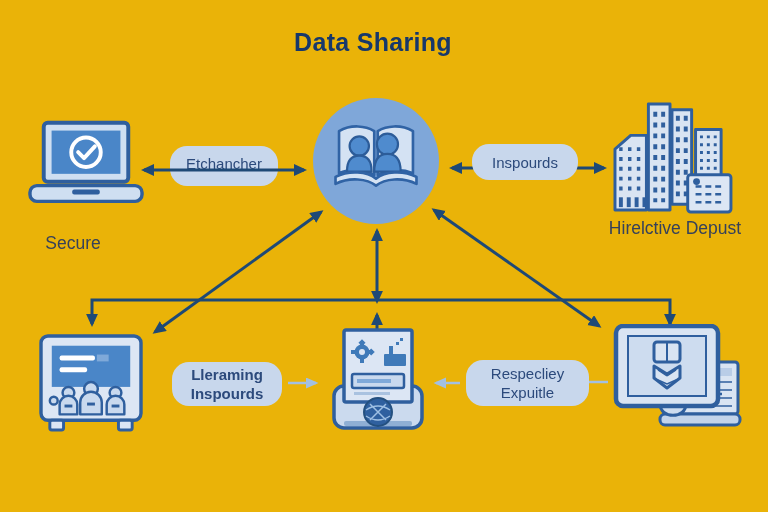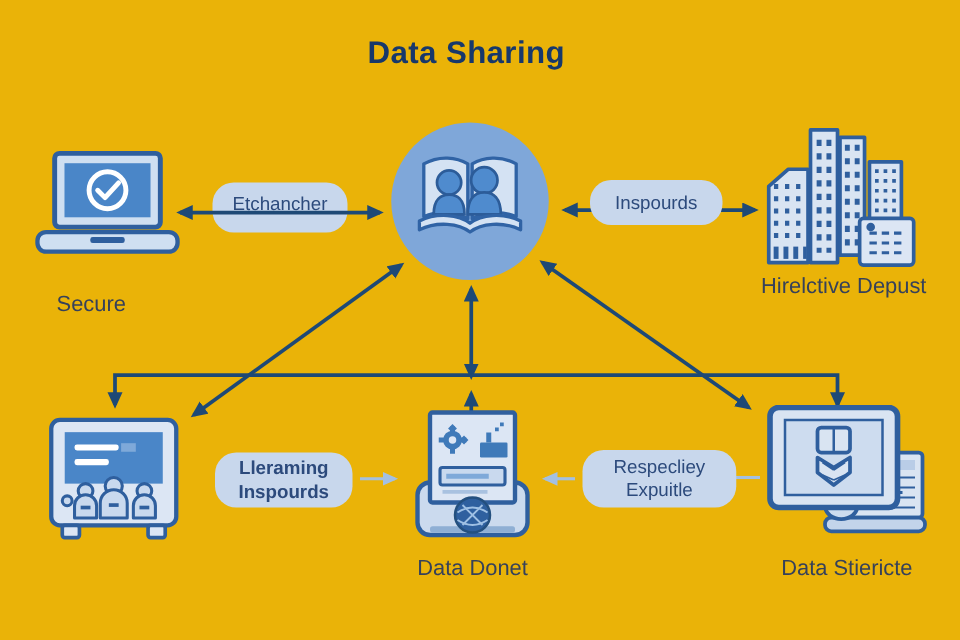--- a/index.html
+++ b/index.html
@@ -172,21 +172,20 @@
       </g>
       <rect x="20" y="46" width="52" height="14" rx="2" fill="#C9D9EE" stroke="#2F5F9E" stroke-width="2.5"></rect>
       <rect x="25" y="51" width="34" height="4" fill="#7FA9D9"></rect>
       <rect x="22" y="64" width="36" height="3" fill="#A9C2E0"></rect>
       <g>
         <circle cx="46" cy="84" r="14" fill="#2F609F" stroke="#24507F" stroke-width="2"></circle>
         <path d="M34,82 Q46,74 58,82 M34,88 Q46,96 58,88 M38,76 L54,92 M54,76 L38,92" stroke="#9FC0E4" stroke-width="1.5" fill="none"></path>
       </g>
     </svg>
   </div>
-  <div class="node-label" style="left:320px;top:444px;width:116px;">Data Donet</div>
 
   <div class="abs z2" style="left:610px;top:324px;">
     <svg width="132" height="106" viewBox="0 0 132 106">
       <rect x="58" y="38" width="70" height="52" rx="3" fill="#D9E4F2" stroke="#2F5F9E" stroke-width="3"></rect>
       <rect x="64" y="44" width="58" height="8" fill="#B9CDE7"></rect>
       <g stroke="#2F5F9E" stroke-width="1.5">
         <line x1="64" y1="58" x2="122" y2="58"></line>
         <line x1="64" y1="66" x2="122" y2="66"></line>
         <line x1="64" y1="74" x2="122" y2="74"></line>
         <line x1="64" y1="82" x2="122" y2="82"></line>
@@ -207,21 +206,20 @@
       <rect x="6" y="2" width="102" height="80" rx="7" fill="#D9E4F2" stroke="#2F5F9E" stroke-width="4.5"></rect>
       <rect x="18" y="12" width="78" height="60" fill="#CDDCEF" stroke="#2F5F9E" stroke-width="2"></rect>
       <g>
         <rect x="44" y="18" width="26" height="20" rx="3" fill="#D9E4F2" stroke="#2F5F9E" stroke-width="3"></rect>
         <line x1="57" y1="18" x2="57" y2="38" stroke="#2F5F9E" stroke-width="2"></line>
         <polygon points="44,42 57,50 70,42 70,54 57,64 44,54" fill="#D9E4F2" stroke="#2F5F9E" stroke-width="3" stroke-linejoin="round"></polygon>
         <path d="M48,46 L57,52 M66,46 L57,52 M48,56 L57,60 M66,56 L57,60" stroke="#2F5F9E" stroke-width="1.5" fill="none"></path>
       </g>
     </svg>
   </div>
-  <div class="node-label" style="left:605px;top:444px;width:145px;">Data Stiericte</div>
 
   <div class="pill z3" style="left:472px;top:144px;width:106px;height:36px;">
     <span>Inspourds</span>
   </div>
 
   <div class="pill z3" style="left:172px;top:362px;width:110px;height:44px;font-weight:bold;">
     <span>Lleraming</span>
     <span>Inspourds</span>
   </div>
 

